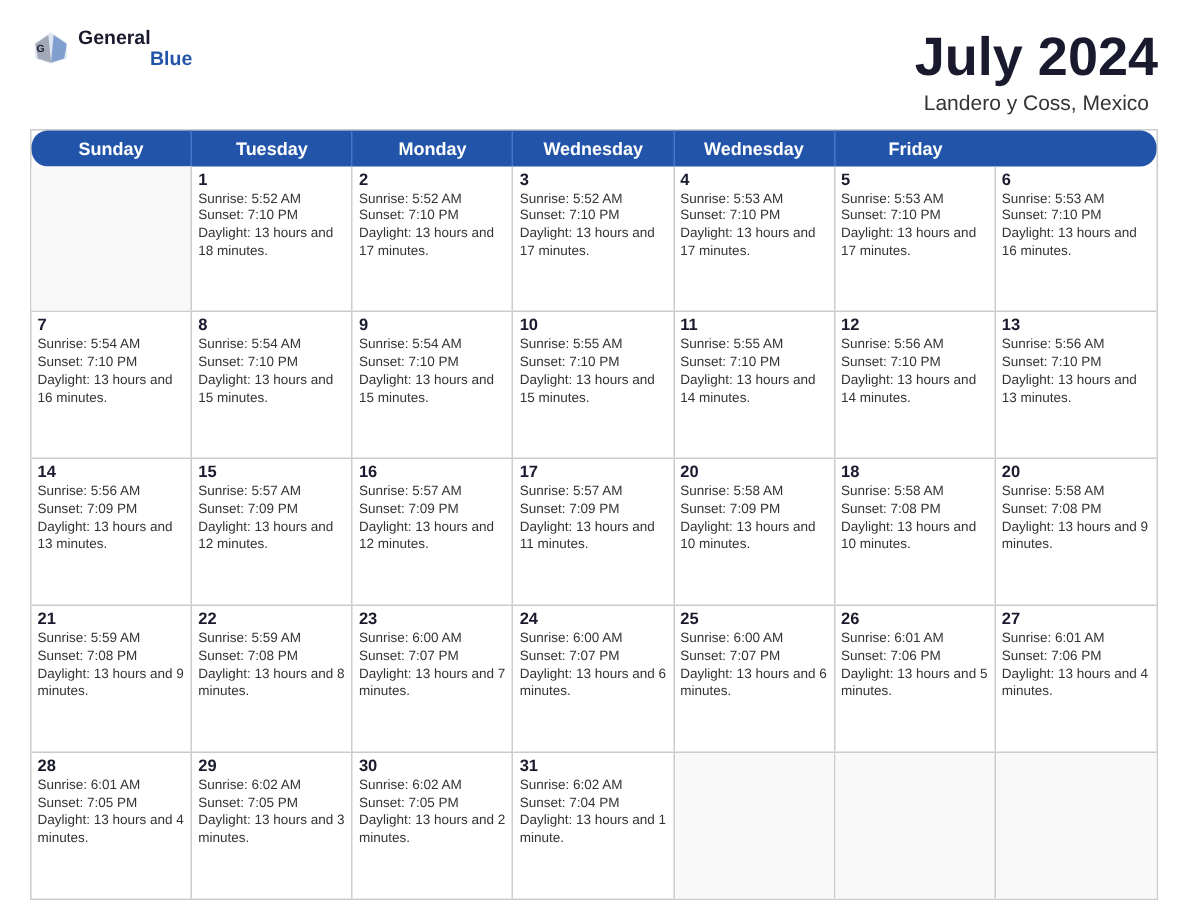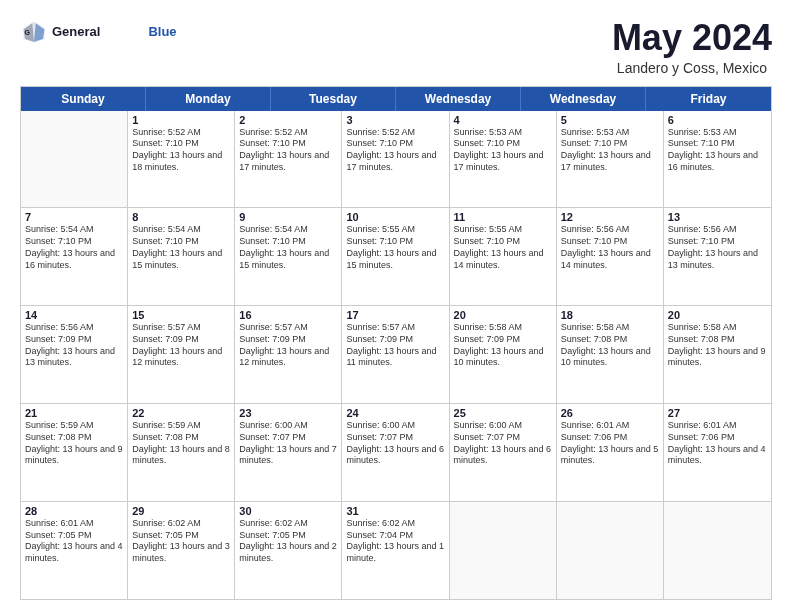--- a/index.html
+++ b/index.html
@@ -23,21 +23,21 @@
       align-items: flex-start;
       margin-bottom: 10px;
     }
     .logo {
       display: flex;
       align-items: center;
       gap: 4px;
     }
     .logo-text {
       display: flex;
-      flex-direction: row;
+      flex-direction: column;
       font-size: 13px;
       font-weight: bold;
       line-height: 1.1;
       color: #1a1a2e;
     }
     .logo-text span:first-child { color: #1a1a2e; }
     .logo-text span:last-child { color: #2255aa; }
     .logo-icon {
       width: 28px;
       height: 28px;
@@ -58,22 +58,23 @@
       text-align: center;
     }
     .calendar {
       flex: 1;
       display: flex;
       flex-direction: column;
       border: 1px solid #ccc;
     }
     .cal-header-row {
       display: grid;
-      grid-template-columns: repeat(6, 1fr);
+      grid-template-columns: repeat(7, 1fr);
       background: #2255aa;
+      border-radius: 11px;
     }
     .cal-header-cell {
       color: #fff;
       font-size: 12px;
       font-weight: bold;
       text-align: center;
       padding: 5px 2px;
       border-right: 1px solid #4477cc;
     }
     .cal-header-cell:last-child { border-right: none; }
@@ -122,30 +123,30 @@
         <polygon points="18,6 28,13 26,24 16,27" fill="#2255aa" opacity="0.5"></polygon>
         <polygon points="14,6 4,13 6,24 16,27" fill="#1a1a2e" opacity="0.3"></polygon>
         <text x="5" y="19" font-size="8" font-weight="bold" fill="#1a1a2e" font-family="Arial">G</text>
       </svg>
       <div class="logo-text">
         <span>General</span>
         <span style="color:#2255aa;padding-left:48px;">Blue</span>
       </div>
     </div>
     <div class="title-block">
-      <div class="month-year">May 2024</div>
+      <div class="month-year">July 2024</div>
       <div class="location">Landero y Coss, Mexico</div>
     </div>
   </div>
 
   <div class="calendar">
     <div class="cal-header-row">
     <div class="cal-header-cell">Sunday</div>
+        <div class="cal-header-cell">Tuesday</div>
         <div class="cal-header-cell">Monday</div>
-        <div class="cal-header-cell">Tuesday</div>
         <div class="cal-header-cell">Wednesday</div>
         <div class="cal-header-cell">Wednesday</div>
         <div class="cal-header-cell">Friday</div>
       </div>
     <div class="cal-body">
     <div class="cal-row">
           <div class="cal-cell empty"></div>
           <div class="cal-cell">
             <div class="day-num">1</div>
             <div class="cell-text" style="white-space: pre-line;">Sunrise: 5:52 AM

